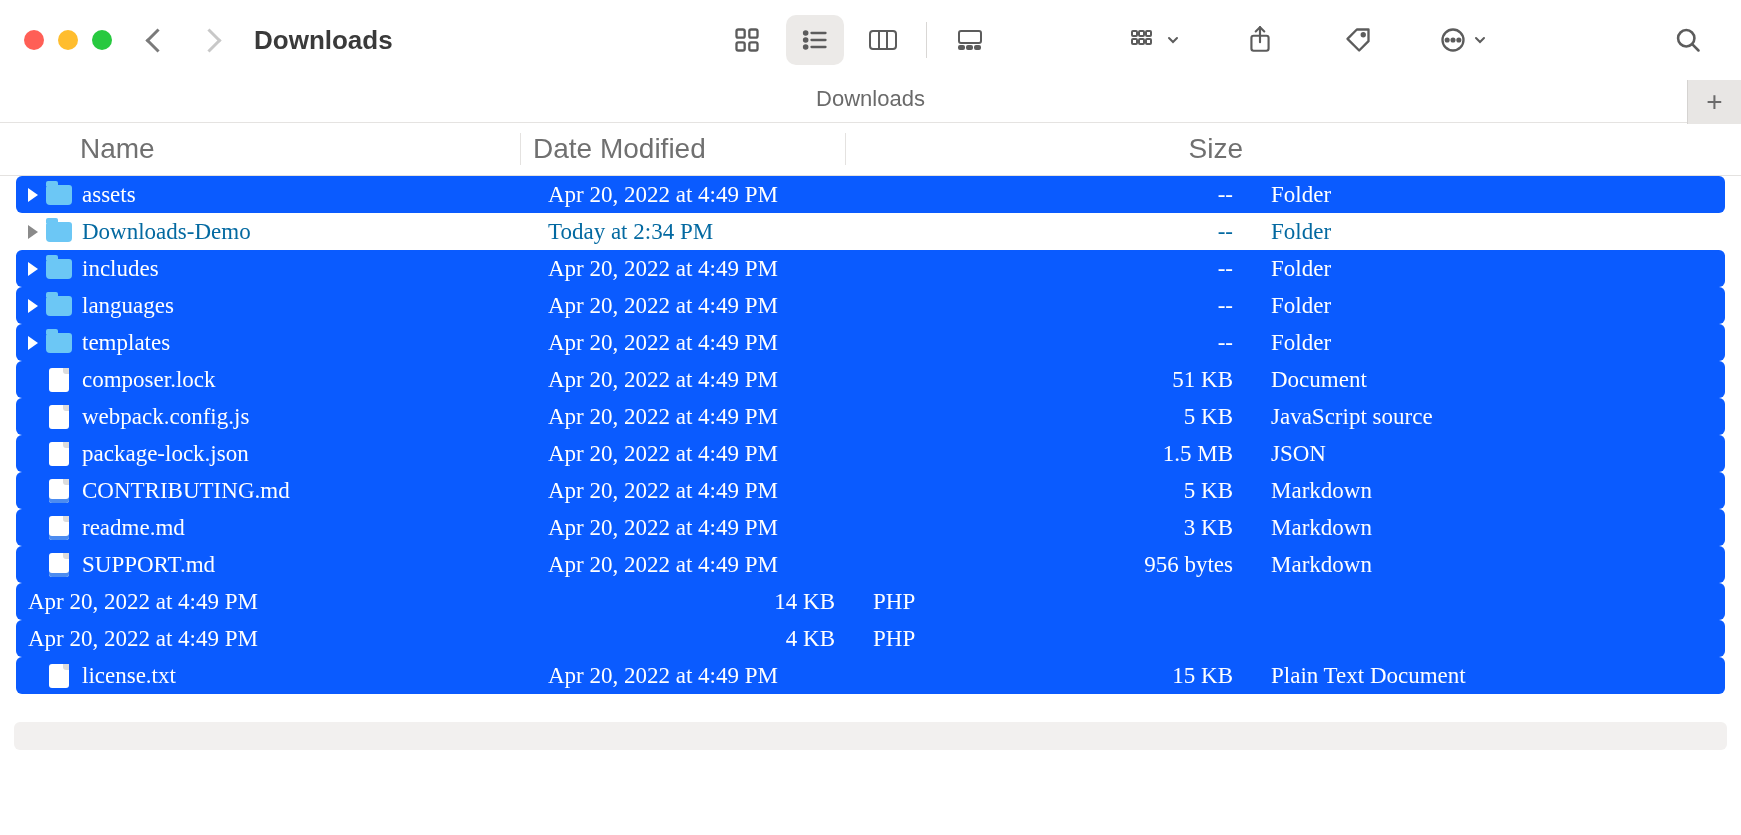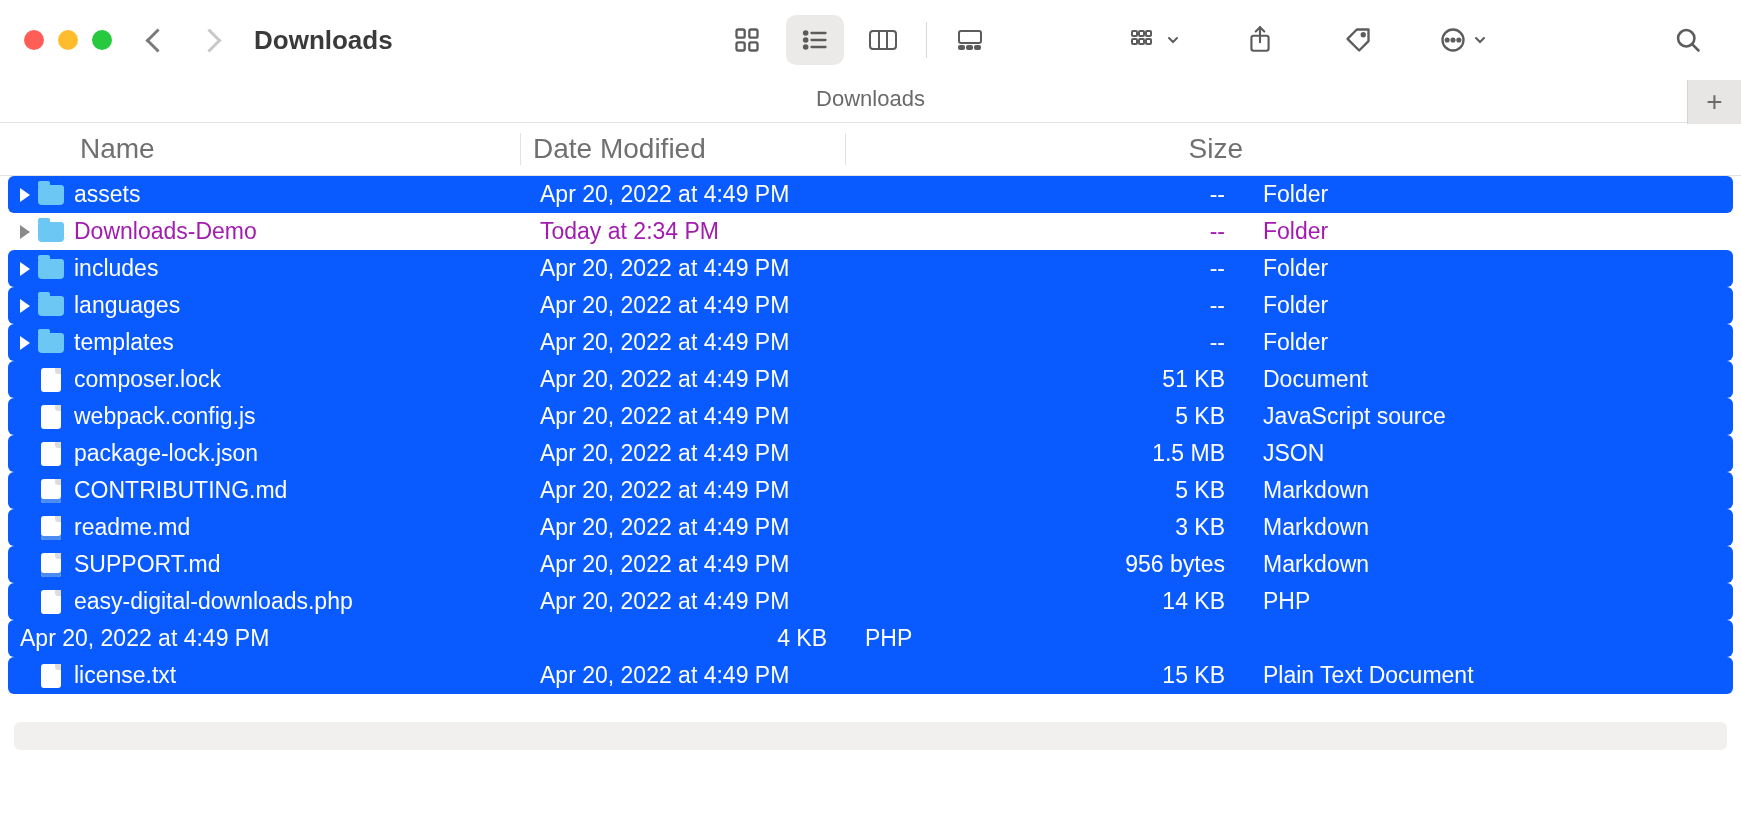--- a/index.html
+++ b/index.html
@@ -92,25 +92,26 @@
 .col-head .c-kind .sort-ind { position:absolute; right: 16px; top: 2px; color:#888; }
 
 
 .rows { }
 .row {
   display: grid;
   grid-template-columns: 520px 325px 398px 1fr;
   height: 37px;
   align-items: center;
   font-size: 23px;
-  margin: 0 8px;
+  margin: 0 16px;
   border-radius: 6px;
+  font-family: Liberation Serif, serif;
 }
 .row.sel { background: #0a5bff; color: #ffffff; }
-.row.unsel { color: #a21caf; }
+.row.unsel { color: #0369a1; }
 
 .cell-name { display:flex; align-items:center; padding-left: 4px; }
 .disclose {
   width: 26px;
   display:flex; justify-content:center; align-items:center;
 }
 .disclose .tri {
   width: 0; height: 0;
   border-top: 7px solid transparent;
   border-bottom: 7px solid transparent;
@@ -435,29 +436,20 @@
             <div class="fold"></div>
           </div>
         </div>
         <span>SUPPORT.md</span>
       </div>
       <div class="cell-date">Apr 20, 2022 at 4:49 PM</div>
       <div class="cell-size">956 bytes</div>
       <div class="cell-kind">Markdown</div>
     </div>
     <div class="row sel">
-      <div class="cell-name">
-        <div class="disclose"></div>
-        <div class="file-icon">
-          <div class="doc-shape">
-            <div class="fold"></div>
-          </div>
-        </div>
-        <span>easy-digital-downloads.php</span>
-      </div>
       <div class="cell-date">Apr 20, 2022 at 4:49 PM</div>
       <div class="cell-size">14 KB</div>
       <div class="cell-kind">PHP</div>
     </div>
     <div class="row sel">
       <div class="cell-date">Apr 20, 2022 at 4:49 PM</div>
       <div class="cell-size">4 KB</div>
       <div class="cell-kind">PHP</div>
     </div>
     <div class="row sel">

